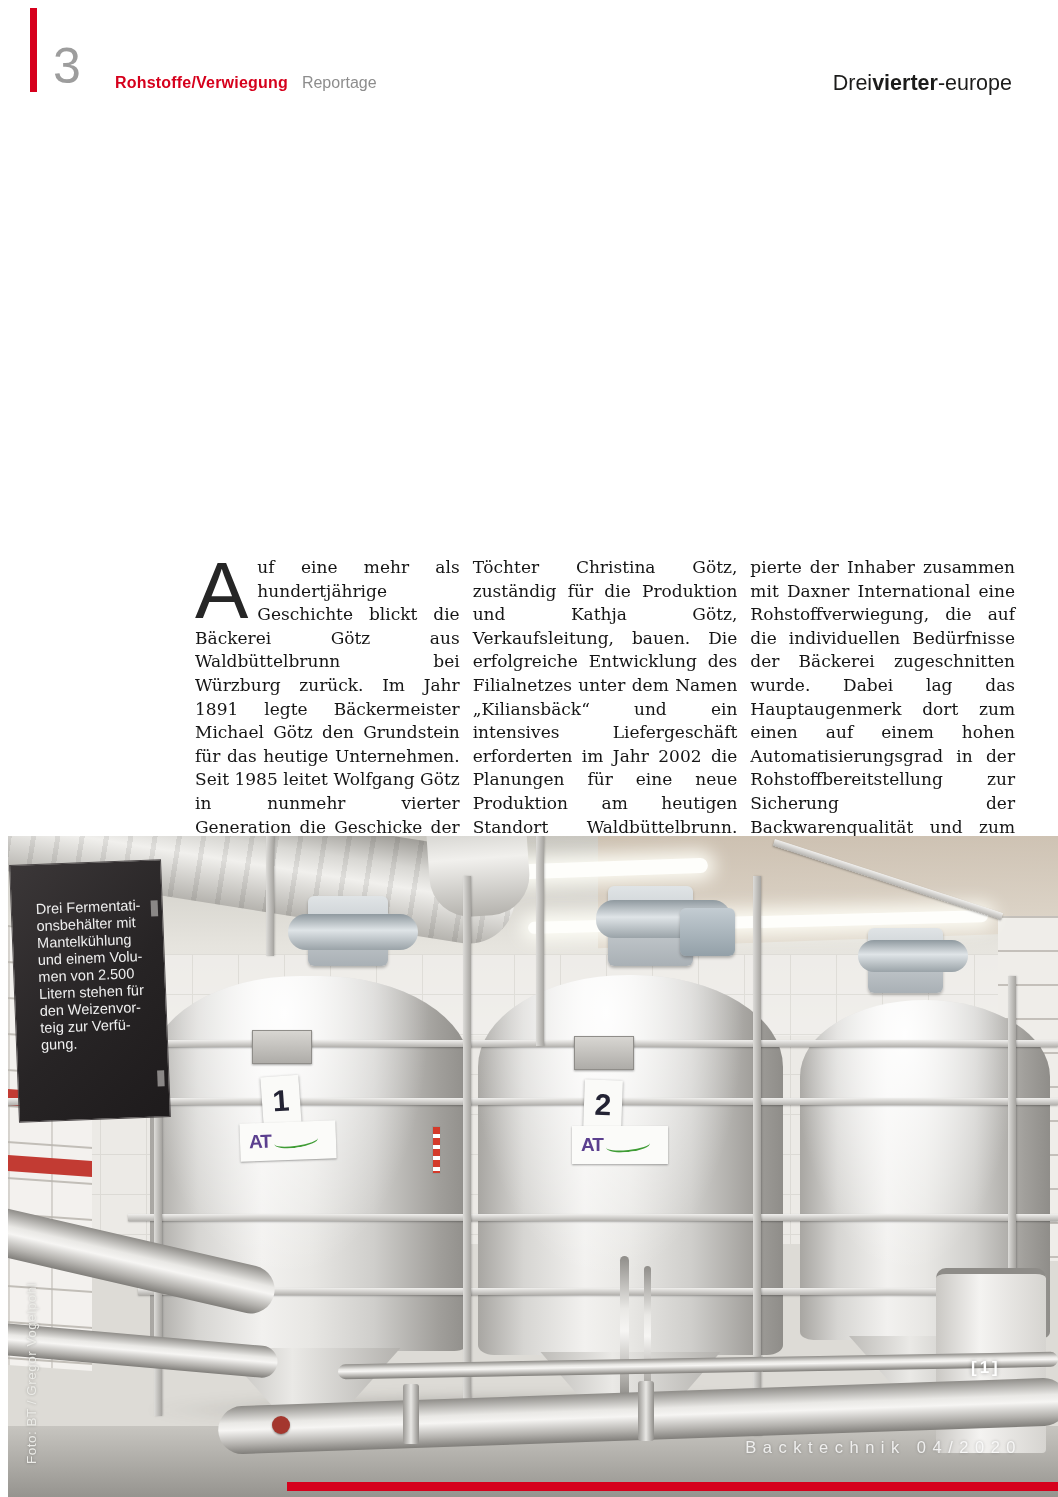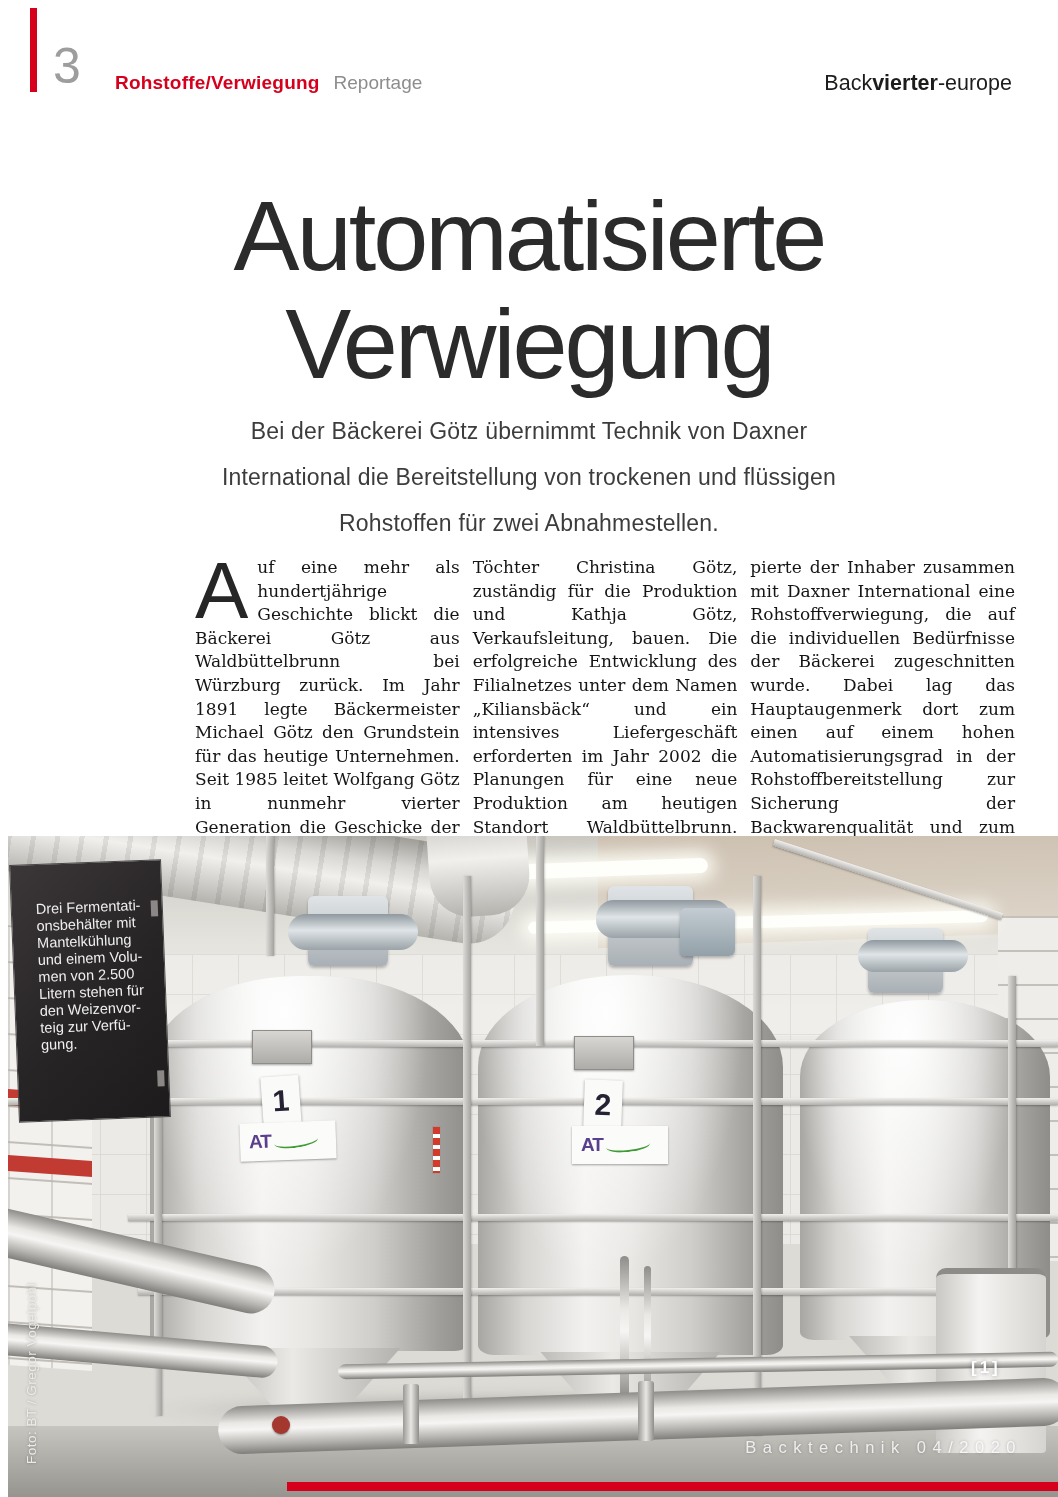--- a/index.html
+++ b/index.html
@@ -4,21 +4,21 @@
 <style>
   :root{ --accent:#d6001c; }
   *{ box-sizing:border-box; margin:0; padding:0; }
   body{ background:#ffffff; font-family:"Liberation Sans", sans-serif; }
   .page{ position:relative; width:1058px; height:1497px; background:#fff; overflow:hidden; }
 
   
   .accent-bar{ position:absolute; left:30px; top:8px; width:7px; height:84px; background:var(--accent,#d6001c); }
   .page-number{ position:absolute; left:53px; top:40px; font-size:50px; line-height:52px; font-weight:300;
                 color:#9d9d9d; letter-spacing:-1px; }
-  .section-row{ position:absolute; left:115px; top:71px; font-size:19px; line-height:24px; white-space:nowrap; }
+  .section-row{ position:absolute; left:115px; top:71px; font-size:16px; line-height:24px; white-space:nowrap; }
   .section-title{ color:var(--accent,#d6001c); font-weight:700; letter-spacing:0.2px; }
   .section-kind{ color:#8d8d8d; font-weight:400; margin-left:14px; }
   .brand{ position:absolute; right:46px; top:71px; font-size:21.5px; line-height:24px; color:#1c1c1b; white-space:nowrap; }
   .brand b{ font-weight:700; }
 
   
   .headline{ position:absolute; left:0; right:0; top:182px; text-align:center; color:#2b2b2c;
              font-weight:200; font-size:99px; line-height:108px; letter-spacing:-3px; }
   .standfirst{ position:absolute; left:0; right:0; top:408px; text-align:center; color:#3c3c3c;
                font-size:23px; line-height:46px; white-space:pre-line; letter-spacing:0.2px; }
@@ -106,31 +106,24 @@
 <body>
 
 <div class="page">
 
   <div class="accent-bar"></div>
   <div class="page-number">3</div>
   <div class="section-row">
     <span class="section-title">Rohstoffe/Verwiegung</span><span class="section-kind">Reportage</span>
   </div>
   <div class="brand">
-    <span>Back</span><b>vierter</b><span>-europe</span>
+    <span>Drei</span><b>vierter</b><span>-europe</span>
   </div>
 
-  <h1 class="headline">
-    <div>Automatisierte</div>
-    <div>Verwiegung</div>
-  </h1>
-
-  <p class="standfirst">Bei der Bäckerei Götz übernimmt Technik von Daxner
-International die Bereitstellung von trockenen und flüssigen
-Rohstoffen für zwei Abnahmestellen.</p>
+
 
   <div class="columns">
     <div class="col"><span class="dropcap">A</span><span>uf eine mehr als hundertjährige Geschichte blickt die Bäckerei Götz aus Waldbüttelbrunn bei Würzburg zurück. Im Jahr 1891 legte Bäckermeister Michael Götz den Grundstein für das heutige Unternehmen. Seit 1985 leitet Wolfgang Götz in nunmehr vierter Generation die Geschicke der Bäckerei und kann seit zwei Jahren auf die Unterstützung seiner</span></div>
     <div class="col">Töchter Christina Götz, zuständig für die Produktion und Kathja Götz, Verkaufsleitung, bauen. Die erfolgreiche Entwicklung des Filialnetzes unter dem Namen „Kiliansbäck“ und ein intensives Liefergeschäft erforderten im Jahr 2002 die Planungen für eine neue Produktion am heutigen Standort Waldbüttelbrunn. Aus den Erfahrungen mit den vorherigen Siloanlagen konzi-</div>
     <div class="col">pierte der Inhaber zusammen mit Daxner International eine Rohstoffverwiegung, die auf die individuellen Bedürfnisse der Bäckerei zugeschnitten wurde. Dabei lag das Hauptaugenmerk dort zum einen auf einem hohen Automatisierungsgrad in der Rohstoffbereitstellung zur Sicherung der Backwarenqualität und zum anderen auf einem klar strukturierten Auf-</div>
   </div>
 
   <figure class="photo">
     <div class="ph-ceiling"></div>
     <div class="ph-ceil-panel"></div>

